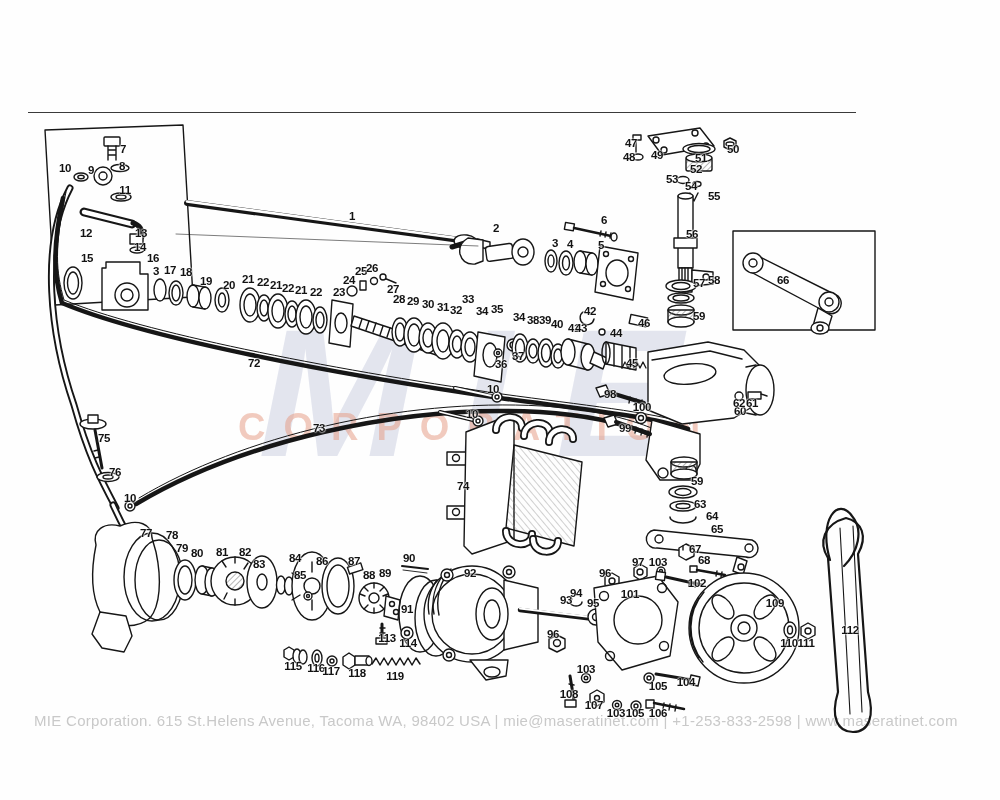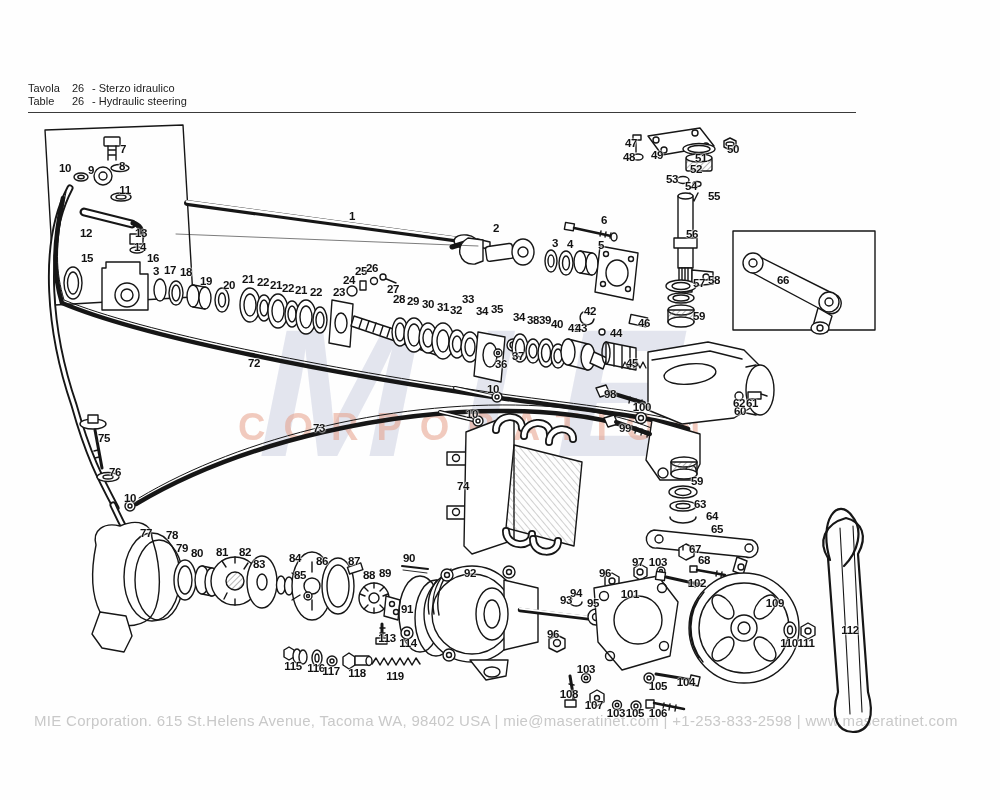--- a/index.html
+++ b/index.html
@@ -430,28 +430,20 @@
         <circle cx="332" cy="661" r="2"></circle>
       <path d="M343,657 l6,-4 6,4 v8 l-6,4 -6,-4 z" fill="#fff"></path>
       <rect x="355" y="656" width="14" height="9" fill="#fff"></rect>
         <ellipse cx="369" cy="661" rx="3" ry="4.5" fill="#fff"></ellipse>
       <path d="M372,664 l4,-6 4,7 4,-7 4,7 4,-7 4,7 4,-7 4,7 4,-7 4,7 4,-7 4,6" stroke-width="1.5"></path>
 
       <path d="M176,234 L478,246" stroke-width="0.7" opacity="0.8"></path>
     </g>
   </svg>
 
-  <div class="hdr hdr-left">
-    <div class="hrow">
-      <span class="hn">Tavola</span><span class="hu">26</span><span>- Sterzo idraulico</span>
-    </div>
-    <div class="hrow">
-      <span class="hn">Table</span><span class="hu">26</span><span>- Hydraulic steering</span>
-    </div>
-  </div>
   <div class="hdr-rule"></div>
 
   <div id="labels">
       <span class="part-label" style="left: 352px; top: 216px;">1</span>
       <span class="part-label" style="left: 496px; top: 228px;">2</span>
       <span class="part-label" style="left: 555px; top: 243px;">3</span>
       <span class="part-label" style="left: 570px; top: 244px;">4</span>
       <span class="part-label" style="left: 601px; top: 245px;">5</span>
       <span class="part-label" style="left: 604px; top: 220px;">6</span>
       <span class="part-label" style="left: 123px; top: 149px;">7</span>

